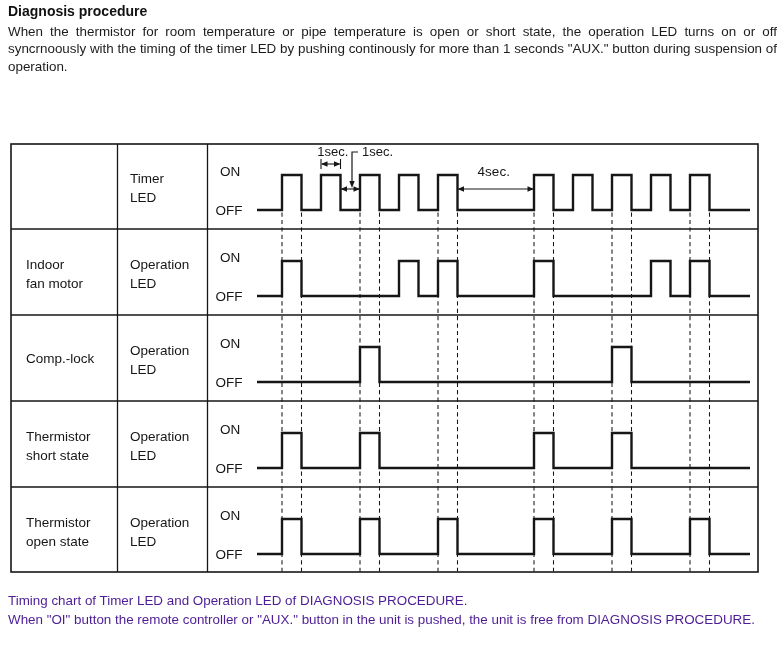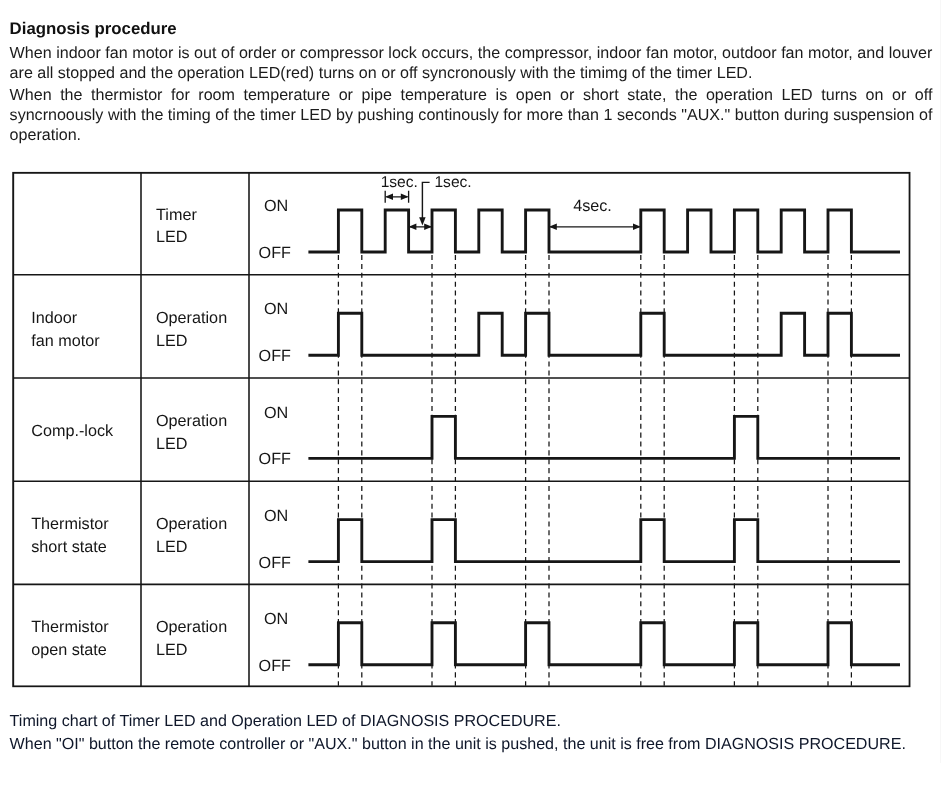--- a/index.html
+++ b/index.html
@@ -5,34 +5,33 @@
   html,body{margin:0;padding:0;background:#e8e8e8;}
   .page{
     position:relative;
     width:784px;height:661px;
     background:#ffffff;
     font-family:"Liberation Sans", sans-serif;
     color:#1b1b1b;
     overflow:hidden;
   }
   .header{position:absolute;top:3px;left:8px;width:769px;}
-  .title{font-size:14px;font-weight:bold;margin:12px 0 4px 0;color:#111;}
+  .title{font-size:14px;font-weight:bold;margin:0 0 4px 0;color:#111;}
   .body-par{margin:0;font-size:13.4px;line-height:17.3px;text-align:justify;color:#1c1c1c;}
   .chart{position:absolute;left:10px;top:143px;}
   .caption{position:absolute;top:591px;left:8px;width:769px;}
-  .caption p{margin:0;font-size:13.4px;line-height:19px;text-align:justify;color:#0f172a;}
+  .caption p{margin:0;font-size:13.4px;line-height:19px;text-align:justify;color:#4c1d95;}
 </style>
 </head>
 <body>
 
 <div class="page">
 
   <div class="header">
     <h1 class="title">Diagnosis procedure</h1>
-    <p class="body-par">When indoor fan motor is out of order or compressor lock occurs, the compressor, indoor fan motor, outdoor fan motor, and louver are all stopped and the operation LED(red) turns on or off syncronously with the timimg of the timer LED.</p>
     <p class="body-par">When the thermistor for room temperature or pipe temperature is open or short state, the operation LED turns on or off syncrnoously with the timing of the timer LED by pushing continously for more than 1 seconds "AUX." button during suspension of operation.</p>
   </div>
 
   <svg id="timing-svg" class="chart" width="749" height="430" viewBox="0 0 749 430">
       <line x1="272" y1="69.5" x2="272" y2="428.5" stroke="#161616" stroke-width="1.05" stroke-dasharray="4.2 3.2"></line>
       <line x1="291.5" y1="69.5" x2="291.5" y2="428.5" stroke="#161616" stroke-width="1.05" stroke-dasharray="4.2 3.2"></line>
       <line x1="350" y1="69.5" x2="350" y2="428.5" stroke="#161616" stroke-width="1.05" stroke-dasharray="4.2 3.2"></line>
       <line x1="369.5" y1="69.5" x2="369.5" y2="428.5" stroke="#161616" stroke-width="1.05" stroke-dasharray="4.2 3.2"></line>
       <line x1="428" y1="69.5" x2="428" y2="428.5" stroke="#161616" stroke-width="1.05" stroke-dasharray="4.2 3.2"></line>
       <line x1="447.5" y1="69.5" x2="447.5" y2="428.5" stroke="#161616" stroke-width="1.05" stroke-dasharray="4.2 3.2"></line>

